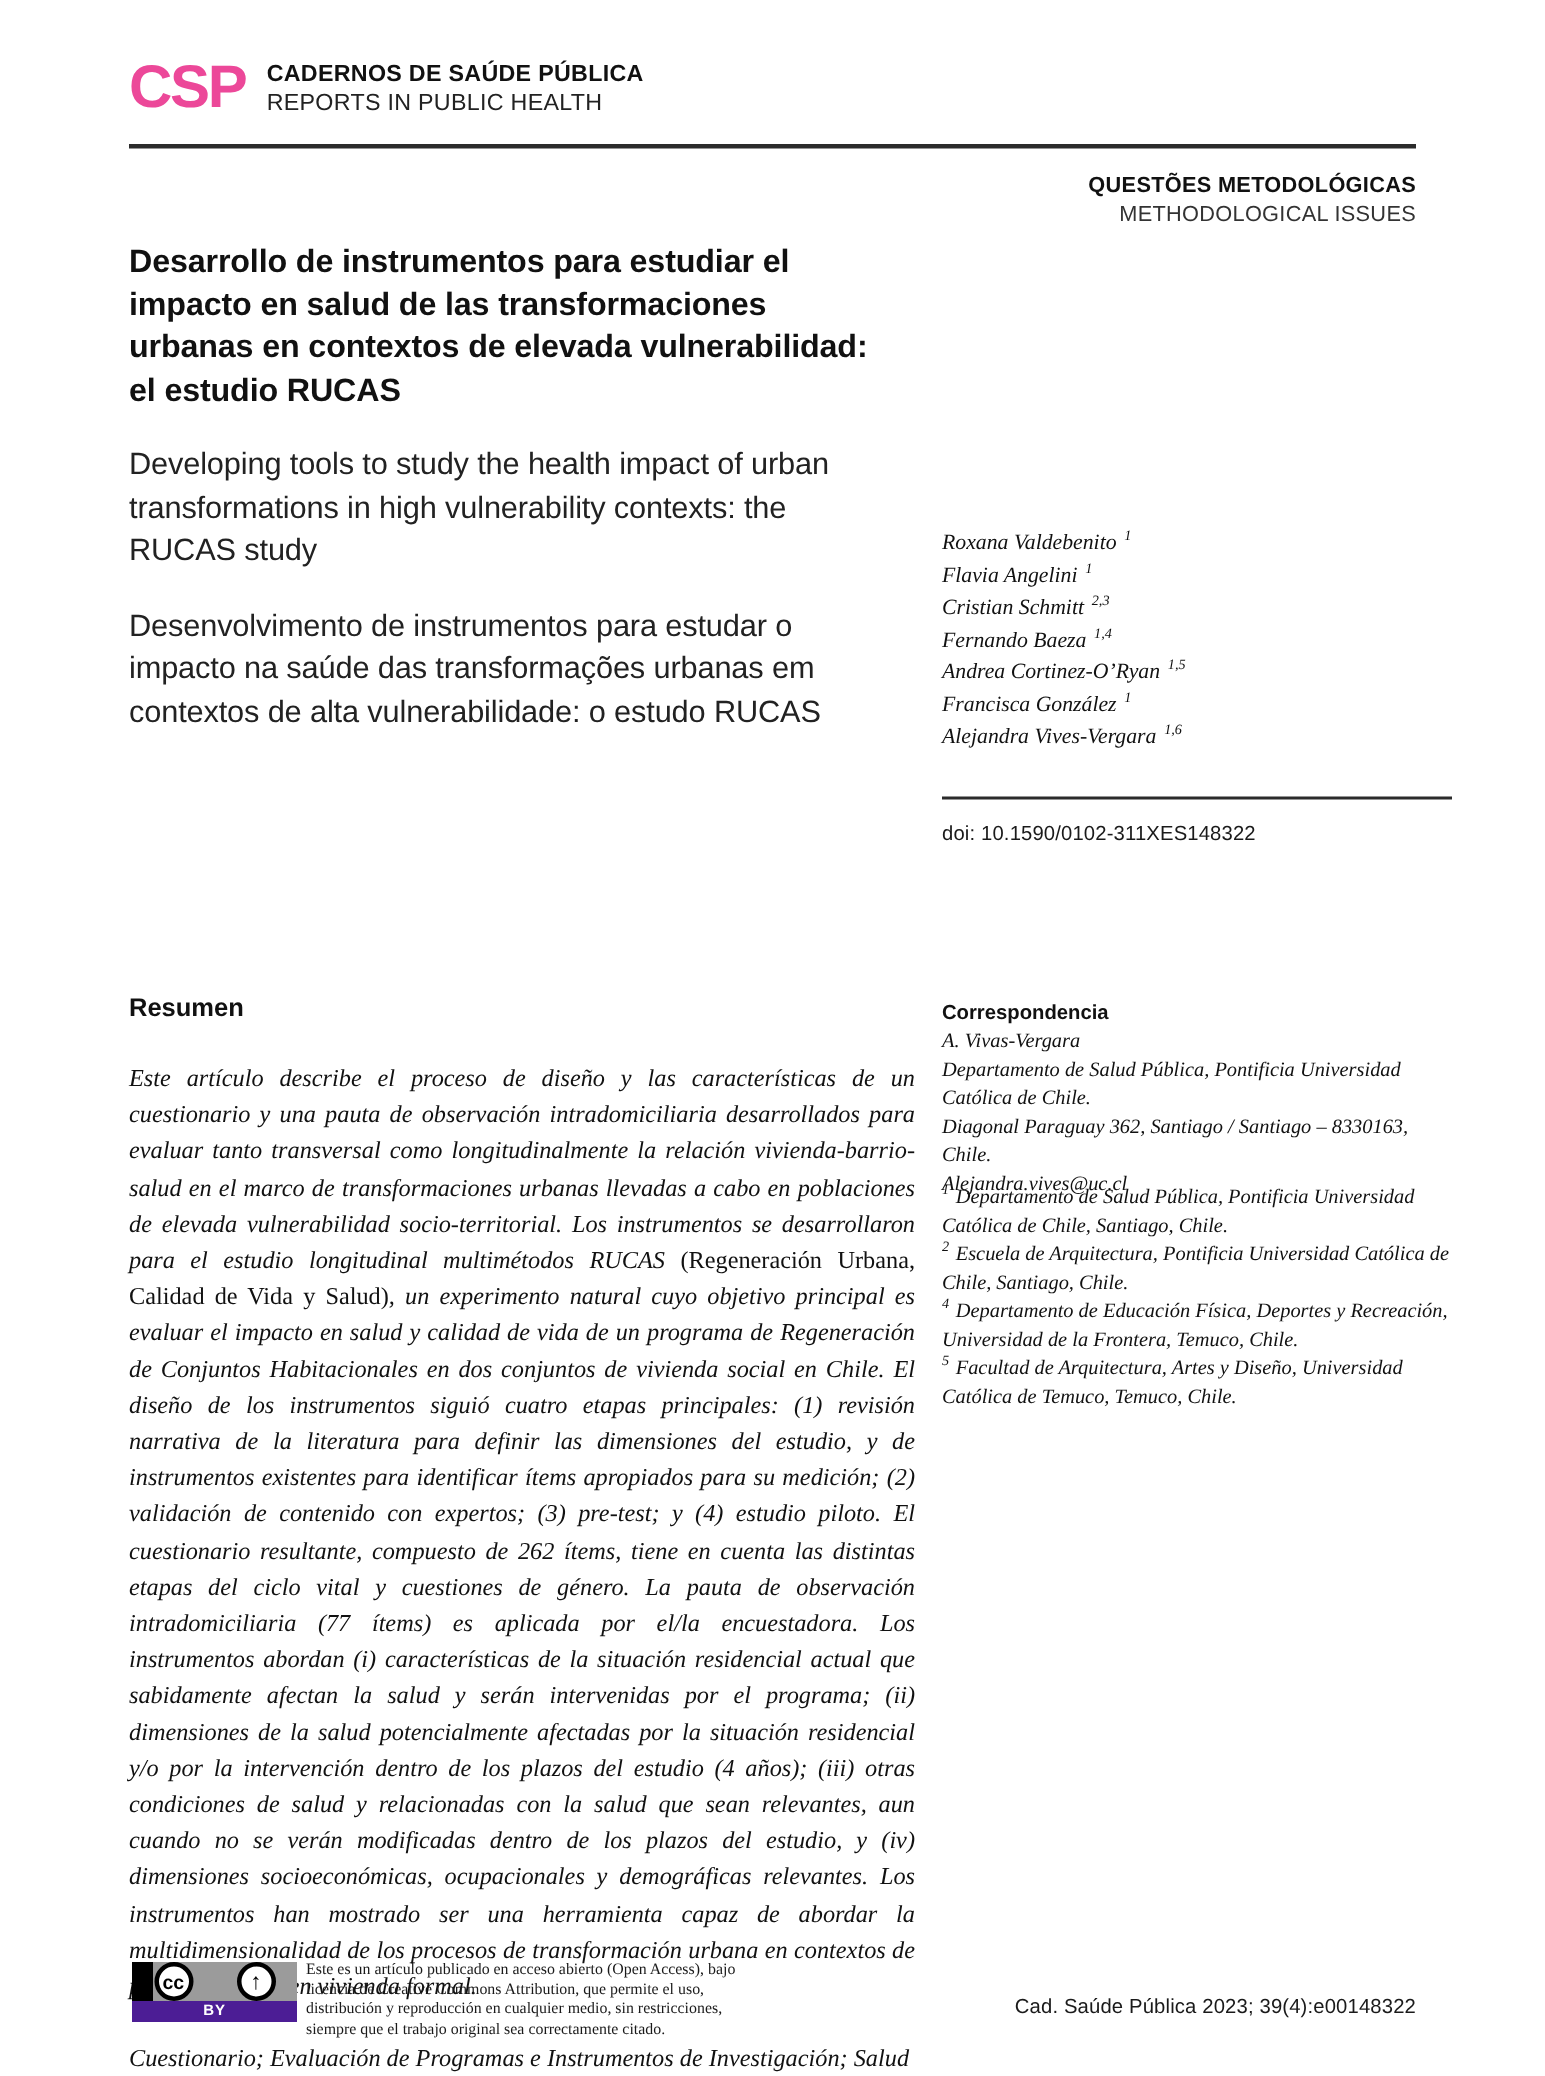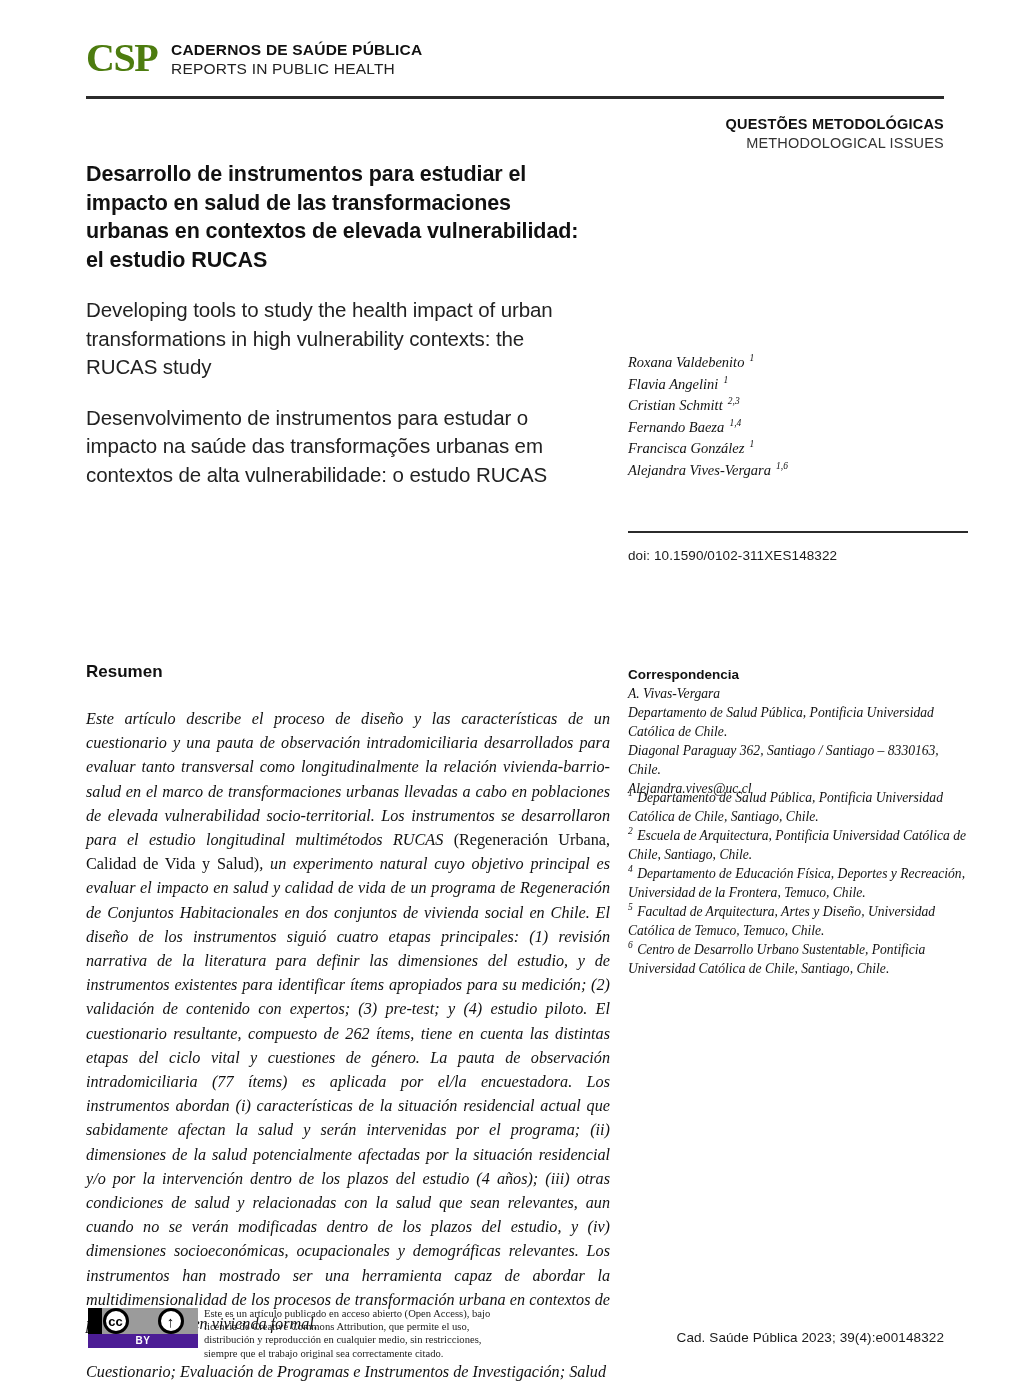--- a/index.html
+++ b/index.html
@@ -24,26 +24,26 @@
 
   
   .masthead {
     position: absolute;
     left: 86px;
     top: 38px;
     display: flex;
     align-items: flex-start;
   }
   .csp-logo {
-    font-family: Liberation Serif, serif;
+    font-family: Liberation Sans, sans-serif;
     font-weight: bold;
     font-size: 40px;
     line-height: 40px;
     letter-spacing: -1.5px;
-    color: #4d7c0f;
+    color: #ec4899;
   }
   .masthead-titles {
     margin-left: 14px;
     padding-top: 2px;
   }
   .masthead-pt {
     font-size: 15.5px;
     font-weight: bold;
     letter-spacing: 0.2px;
     line-height: 19px;
@@ -331,20 +331,21 @@
     <div class="title-es">Desarrollo de instrumentos para estudiar el impacto en salud de las transformaciones urbanas en contextos de elevada vulnerabilidad: el estudio RUCAS</div>
     <div class="title-en">Developing tools to study the health impact of urban transformations in high vulnerability contexts: the RUCAS study</div>
     <div class="title-pt">Desenvolvimento de instrumentos para estudar o impacto na saúde das transformações urbanas em contextos de alta vulnerabilidade: o estudo RUCAS</div>
   </div>
 
   <div class="authors" id="authors-list">
       <div class="author-line"><span>Roxana Valdebenito </span><sup>1</sup></div>
       <div class="author-line"><span>Flavia Angelini </span><sup>1</sup></div>
       <div class="author-line"><span>Cristian Schmitt </span><sup>2,3</sup></div>
       <div class="author-line"><span>Fernando Baeza </span><sup>1,4</sup></div>
+      <div class="author-line"><span>Andrea Cortinez-O’Ryan </span><sup>1,5</sup></div>
       <div class="author-line"><span>Francisca González </span><sup>1</sup></div>
       <div class="author-line"><span>Alejandra Vives-Vergara </span><sup>1,6</sup></div>
     </div>
 
   <div class="rule-doi"></div>
   <div class="doi">doi: 10.1590/0102-311XES148322</div>
 
   <div class="abstract">
     <div class="abstract-heading">Resumen</div>
     <div class="abstract-body">
@@ -361,21 +362,20 @@
         <div>Diagonal Paraguay 362, Santiago / Santiago – 8330163, Chile.</div>
         <div>Alejandra.vives@uc.cl</div>
       </div>
   </div>
 
   <div class="affiliations" id="affil-list">
       <div><sup>1</sup><span> Departamento de Salud Pública, Pontificia Universidad Católica de Chile, Santiago, Chile.</span></div>
       <div><sup>2</sup><span> Escuela de Arquitectura, Pontificia Universidad Católica de Chile, Santiago, Chile.</span></div>
       <div><sup>4</sup><span> Departamento de Educación Física, Deportes y Recreación, Universidad de la Frontera, Temuco, Chile.</span></div>
       <div><sup>5</sup><span> Facultad de Arquitectura, Artes y Diseño, Universidad Católica de Temuco, Temuco, Chile.</span></div>
-      <div><sup>6</sup><span> Centro de Desarrollo Urbano Sustentable, Pontificia Universidad Católica de Chile, Santiago, Chile.</span></div>
     </div>
 
   <div class="cc-badge">
     <div class="cc-left-black"></div>
     <div class="cc-row">
       <div class="cc-circle">cc</div>
       <div class="cc-circle person">↑</div>
     </div>
     <div class="cc-bar">BY</div>
   </div>

